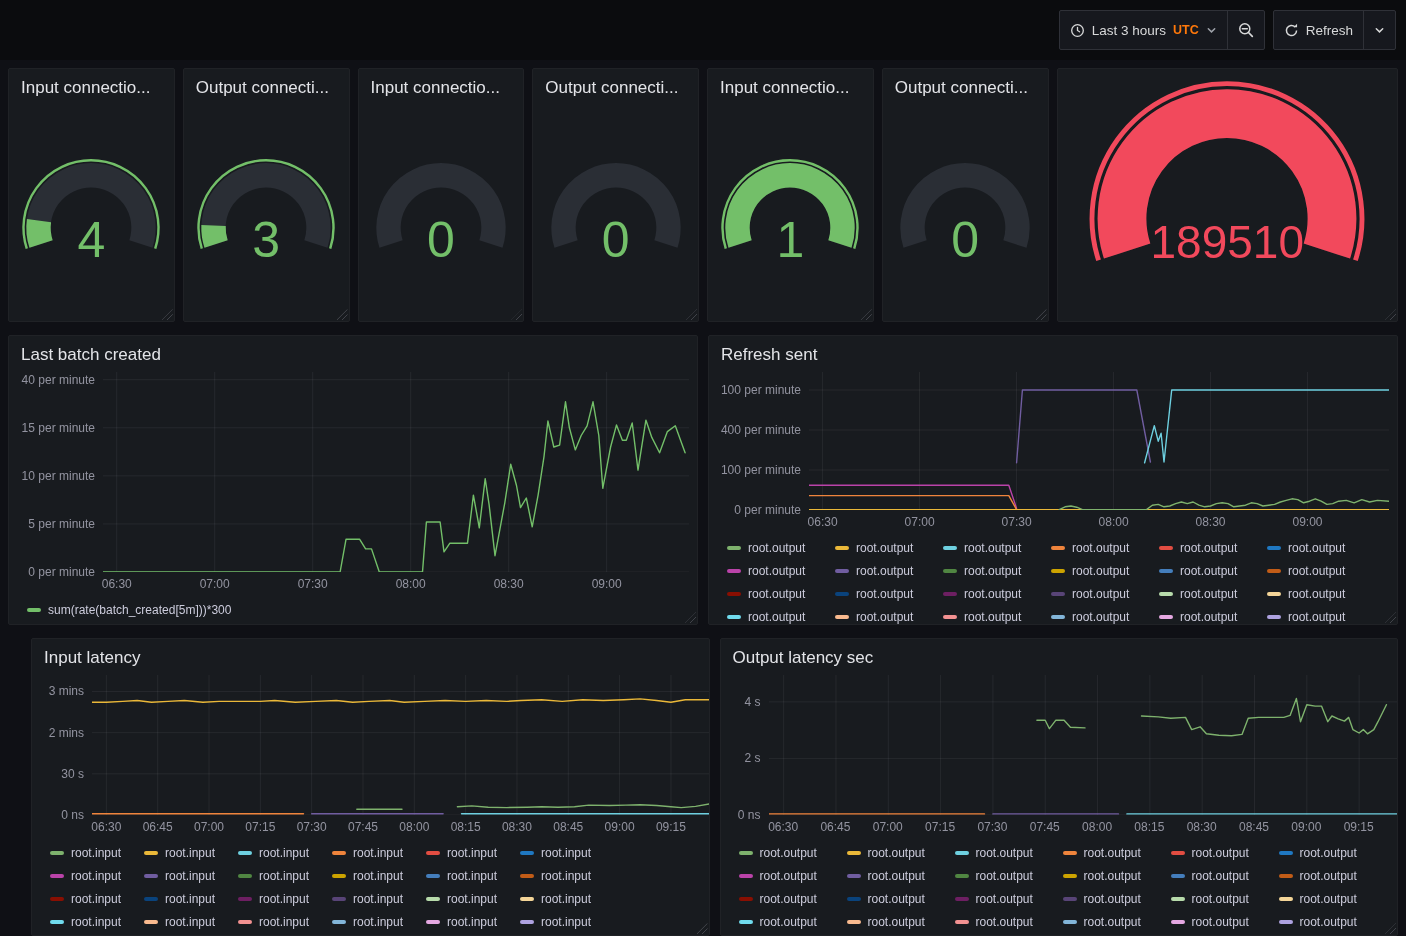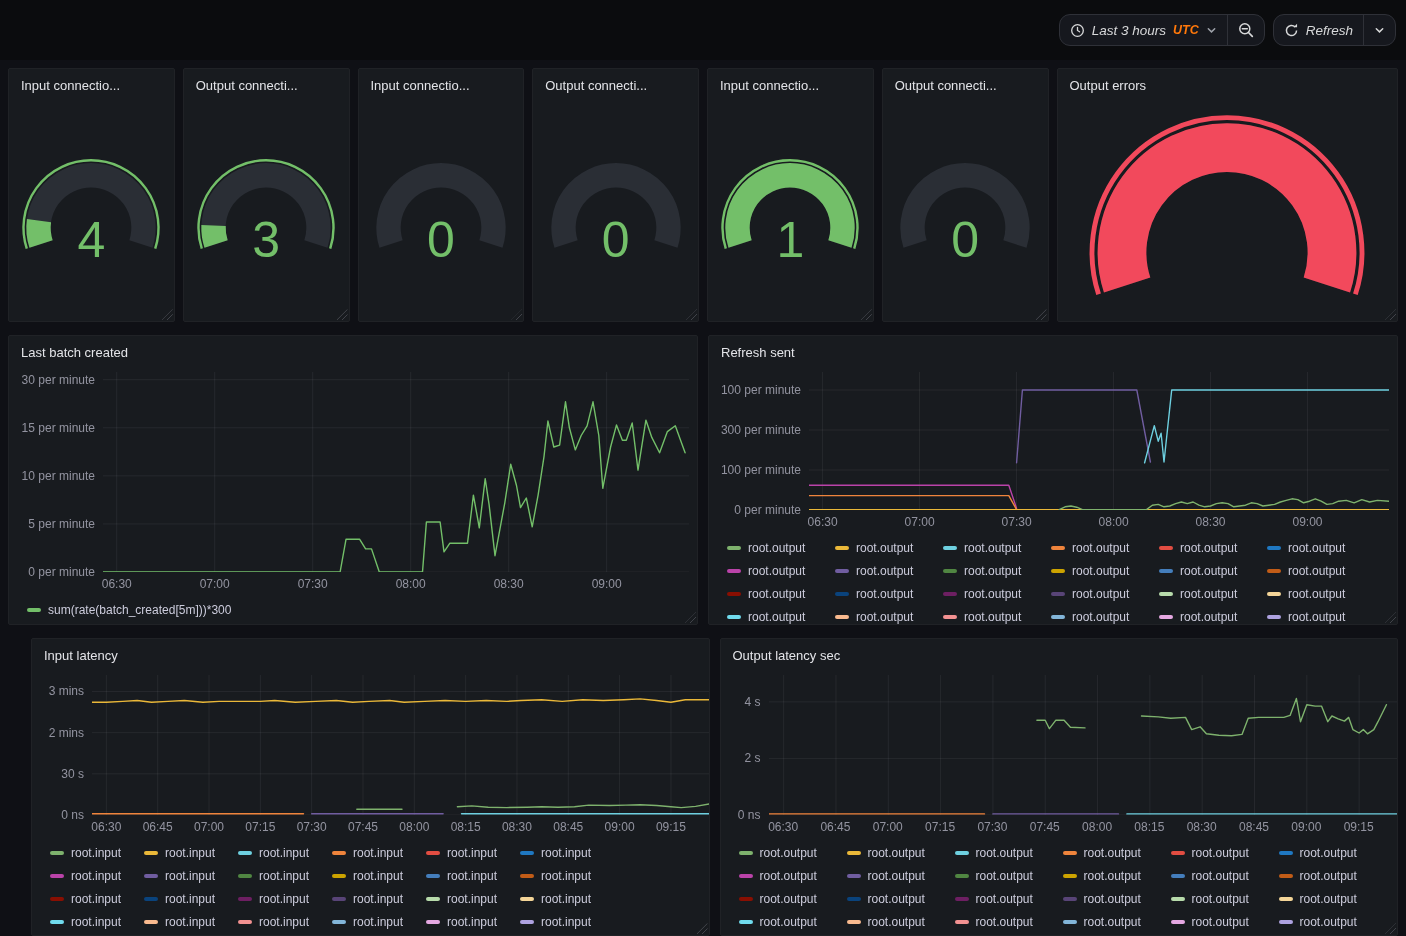--- a/index.html
+++ b/index.html
@@ -1,37 +1,37 @@
 <!DOCTYPE html>
 <html><head>
 <meta charset="utf-8">
 <style>
   * { margin:0; padding:0; box-sizing:border-box; }
   html,body { width:1406px; height:936px; overflow:hidden; }
   body { background:#0f1015; font-family:"Liberation Sans","DejaVu Sans",sans-serif; color:#d8d9da; }
 
   
   .topbar { height:60px; display:flex; align-items:center; justify-content:flex-end; padding-right:10px; gap:8px; background:#0b0c0e; }
-  .btn-group { display:flex; align-items:stretch; height:32px; border:1px solid #2f3138; border-radius:11px; background:#16181e;font-style:italic; }
+  .btn-group { display:flex; align-items:stretch; height:40px; border:1px solid #2f3138; border-radius:2px; background:#16181e; }
   .btn-seg { display:flex; align-items:center; gap:7px; padding:0 10px; cursor:pointer; }
   .btn-seg + .btn-seg { border-left:1px solid #2f3138; }
   .btn-label { font-size:13.5px; font-weight:500; color:#d8d9da; white-space:nowrap; }
   .tz { color:#ff780a; font-weight:700; font-size:12.5px; }
   .icon svg { display:block; }
 
   
   .dash { padding:8px 8px 0 8px; background:#0f1015; }
   .row1 { display:grid; grid-template-columns:repeat(8,1fr); gap:8px; height:254px; margin-bottom:13px; }
   .row2, .row3 { display:grid; grid-template-columns:1fr 1fr; gap:10px; margin-bottom:13px; }
   .row2 { height:290px; }
   .row3 { height:298px; margin-bottom:0;padding-left:23px; }
 
   .panel { position:relative; background:#181b1f; border:1px solid #202226; border-radius:2px; overflow:hidden; }
   .panel-wide { grid-column:span 2; }
-  .panel-title { padding:9px 12px; font-size:13px; font-weight:500; color:#e3e4e8; white-space:nowrap; overflow:hidden; cursor:pointer; height:34px; }
+  .panel-title { padding:9px 12px; font-size:17px; font-weight:500; color:#e3e4e8; white-space:nowrap; overflow:hidden; cursor:pointer; height:34px; }
   .rsz { position:absolute; right:1px; bottom:1px; width:11px; height:11px; cursor:se-resize; opacity:.45;
          background:repeating-linear-gradient(135deg, transparent 0 3px, rgba(204,204,220,.5) 3px 4px);
          clip-path:polygon(100% 0, 100% 100%, 0 100%); }
 
   
   .gauge-wrap { position:relative; width:150px; height:122px; margin:46px auto 0; }
   .panel-wide .gauge-wrap { width:300px; height:244px; margin:-8px auto 0; }
   .gauge-wrap svg { width:100%; height:100%; display:block; }
   .gauge-val { position:absolute; left:0; right:0; top:66px; text-align:center; font-size:50px; font-weight:500; line-height:1; }
   .panel-wide .gauge-val { top:158px; font-size:46px; }
@@ -164,42 +164,42 @@
       <div class="panel-title">Output connecti...</div>
       <div class="gauge-wrap">
           <svg viewBox="0 0 160 130" preserveAspectRatio="xMidYMid meet">
             <path d="M26.74 101.30 A56 56 0 1 1 133.26 101.30" stroke="#2a2e35" stroke-width="26" fill="none"></path>
           </svg>
         <div class="gauge-val" style="color: rgb(115, 191, 105);">0</div>
       </div>
       <div class="rsz"></div>
     </div>
     <div class="panel panel-wide">
-      <div class="panel-title">Output errors</div>
       <div class="gauge-wrap">
           <svg viewBox="0 0 160 130" preserveAspectRatio="xMidYMid meet">
             <path d="M26.74 101.30 A56 56 0 1 1 133.26 101.30" stroke="#2a2e35" stroke-width="26" fill="none"></path>
             <path d="M26.74 101.30 A56 56 0 1 1 133.26 101.30" stroke="#F2495C" stroke-width="26" fill="none"></path>
             <path d="M11.52 106.25 A72 72 0 1 1 148.48 106.25" stroke="#F2495C" stroke-width="2.6" fill="none"></path>
           </svg>
+        <div class="gauge-val" style="color: rgb(242, 73, 92);">189510</div>
       </div>
       <div class="rsz"></div>
     </div>
   </div>
 
   <div class="row2">
     <div class="panel">
       <div class="panel-title">Last batch created</div>
       <div class="chart-body">
         <div class="y-axis" style="width: 94px; height: 200px;">
             <div class="ytick" style="top: 200px;">0 per minute</div>
             <div class="ytick" style="top: 151.923px;">5 per minute</div>
             <div class="ytick" style="top: 103.846px;">10 per minute</div>
             <div class="ytick" style="top: 55.7692px;">15 per minute</div>
-            <div class="ytick" style="top: 7.69231px;">30 per minute</div>
+            <div class="ytick" style="top: 7.69231px;">40 per minute</div>
           </div>
         <div class="plot-col">
           <div class="plot" style="height: 200px;">
               <svg width="586" height="200" viewBox="0 0 586 200">
                 <line x1="13.719063545150556" y1="0" x2="13.719063545150556" y2="200" stroke="rgba(204,204,220,0.08)" stroke-width="1"></line>
                 <line x1="111.71237458193986" y1="0" x2="111.71237458193986" y2="200" stroke="rgba(204,204,220,0.08)" stroke-width="1"></line>
                 <line x1="209.70568561872915" y1="0" x2="209.70568561872915" y2="200" stroke="rgba(204,204,220,0.08)" stroke-width="1"></line>
                 <line x1="307.69899665551844" y1="0" x2="307.69899665551844" y2="200" stroke="rgba(204,204,220,0.08)" stroke-width="1"></line>
                 <line x1="405.69230769230774" y1="0" x2="405.69230769230774" y2="200" stroke="rgba(204,204,220,0.08)" stroke-width="1"></line>
                 <line x1="503.685618729097" y1="0" x2="503.685618729097" y2="200" stroke="rgba(204,204,220,0.08)" stroke-width="1"></line>
@@ -228,21 +228,21 @@
           </div>
         </div>
       <div class="rsz"></div>
     </div>
     <div class="panel">
       <div class="panel-title">Refresh sent</div>
       <div class="chart-body">
         <div class="y-axis" style="width: 100px; height: 138px;">
             <div class="ytick" style="top: 138px;">0 per minute</div>
             <div class="ytick" style="top: 98px;">100 per minute</div>
-            <div class="ytick" style="top: 58px;">300 per minute</div>
+            <div class="ytick" style="top: 58px;">400 per minute</div>
             <div class="ytick" style="top: 18px;">100 per minute</div>
           </div>
         <div class="plot-col">
           <div class="plot" style="height: 138px;">
               <svg width="580" height="138" viewBox="0 0 580 138">
                 <line x1="13.578595317725807" y1="0" x2="13.578595317725807" y2="138" stroke="rgba(204,204,220,0.08)" stroke-width="1"></line>
                 <line x1="110.56856187290975" y1="0" x2="110.56856187290975" y2="138" stroke="rgba(204,204,220,0.08)" stroke-width="1"></line>
                 <line x1="207.5585284280937" y1="0" x2="207.5585284280937" y2="138" stroke="rgba(204,204,220,0.08)" stroke-width="1"></line>
                 <line x1="304.54849498327764" y1="0" x2="304.54849498327764" y2="138" stroke="rgba(204,204,220,0.08)" stroke-width="1"></line>
                 <line x1="401.5384615384616" y1="0" x2="401.5384615384616" y2="138" stroke="rgba(204,204,220,0.08)" stroke-width="1"></line>

